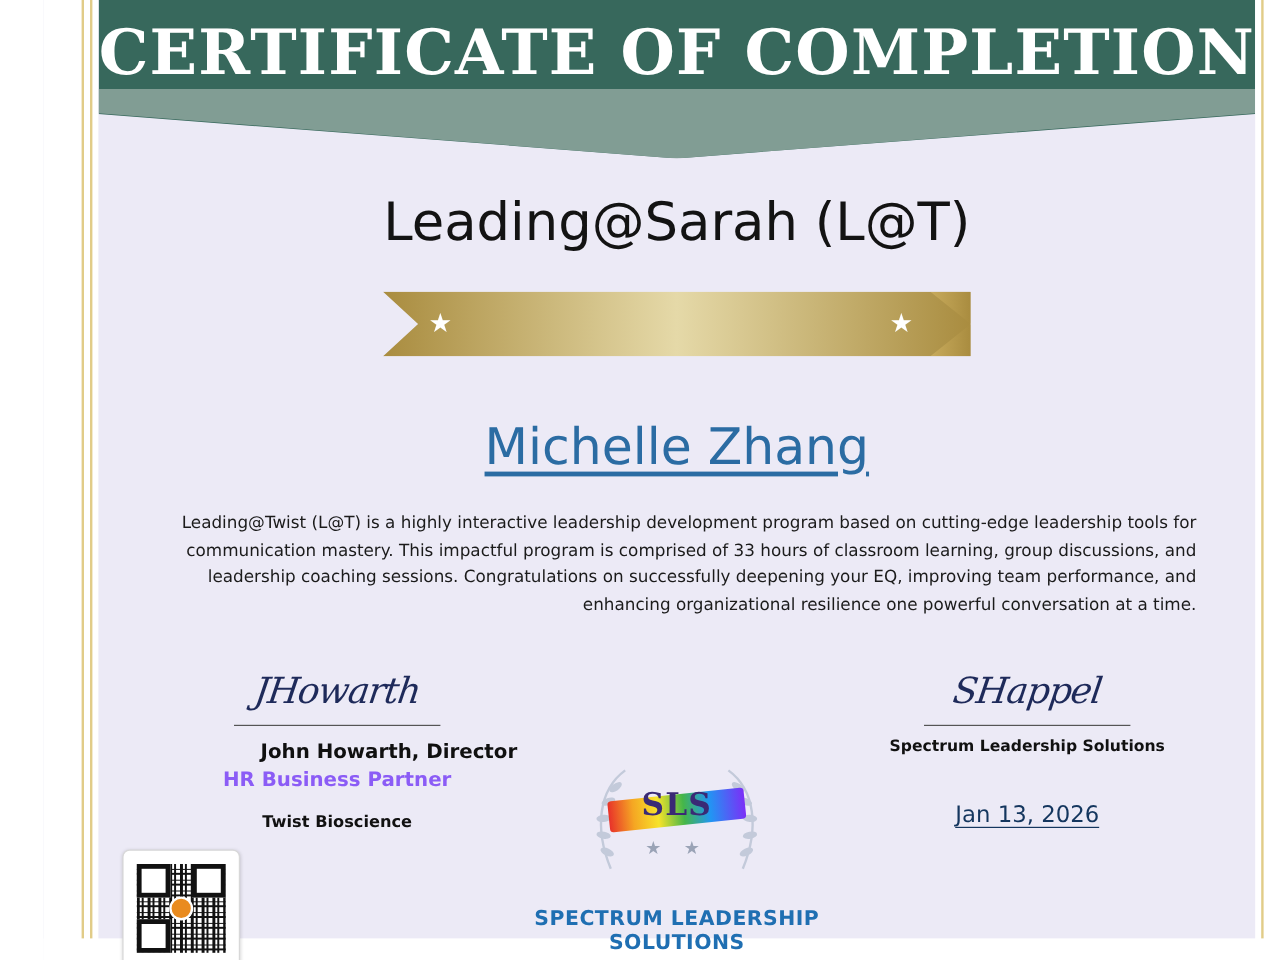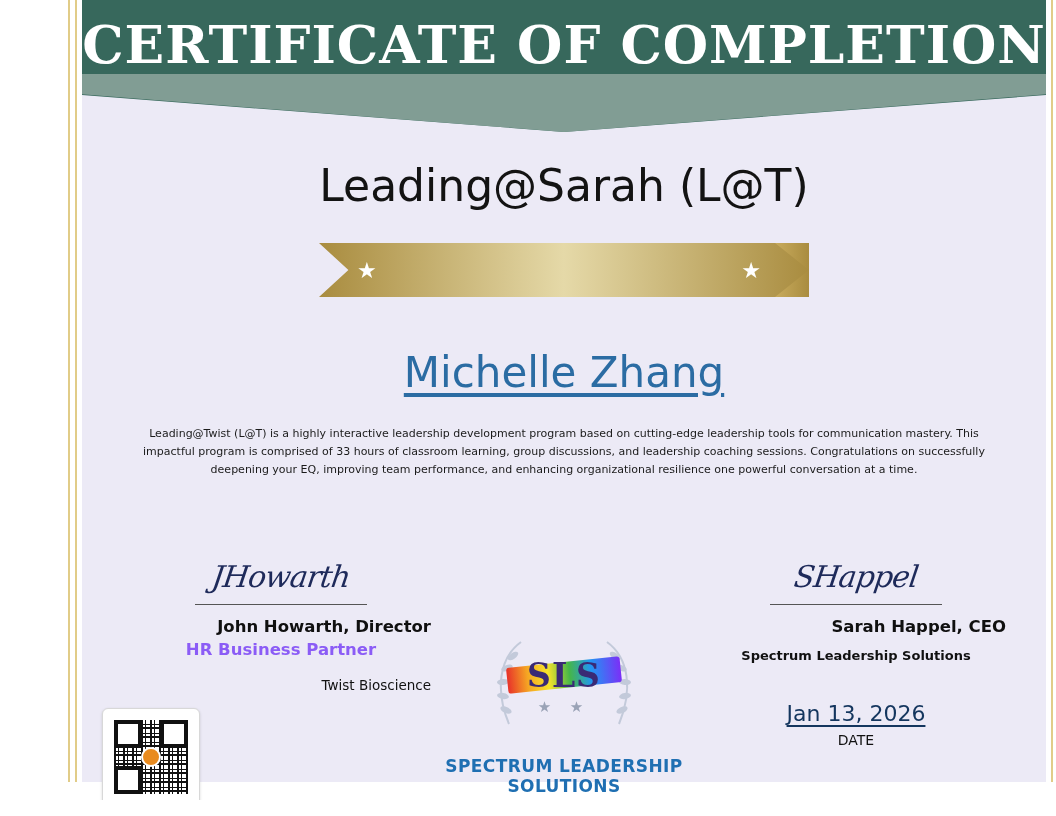--- a/index.html
+++ b/index.html
@@ -156,22 +156,22 @@
     text-decoration: underline;
     text-underline-offset: 6px;
   }
 
   
   .body-text {
     position: absolute;
     top: 425px;
     left: 95px;
     right: 95px;
-    text-align: center;
-    font-size: 11px;
+    text-align: right;
+    font-size: 14px;
     line-height: 1.62;
     color: #1b1b1b;
   }
 
   
   .sig {
     position: absolute;
     width: 300px;
     text-align: center;
   }
@@ -203,34 +203,33 @@
   }
   .sig-role {
     font-size: 16.5px;
     font-weight: bold;
     color: #8b5cf6;
     line-height: 1.4;
   }
   .sig-org {
     margin-top: 16px;
     font-size: 13.5px;
-    font-weight: normal;
+    font-weight: bold;
     color: #111;
-    text-align: right;
   }
   .sig-org-small {
     margin-top: 10px;
     font-size: 13px;
     font-weight: bold;
     color: #111;
   }
 
   .date-value {
     margin-top: 38px;
-    font-size: 22px;
+    font-size: 19px;
     color: #14365e;
     text-decoration: underline;
     text-underline-offset: 4px;
   }
   .date-label {
     margin-top: 6px;
     font-size: 14px;
     color: #111;
   }
 
@@ -258,21 +257,21 @@
     background: linear-gradient(90deg,#e8322a 0%,#f5a623 18%,#f7e32a 36%,#45b649 55%,#2196f3 74%,#7b2ff7 100%);
     border-radius: 3px;
     transform: rotate(-6deg);
   }
   .logo-sls {
     position: absolute;
     left: 0; right: 0;
     top: 22px;
     font-family: "DejaVu Serif", serif;
     font-weight: bold;
-    font-size: 33px;
+    font-size: 26px;
     color: #3a2a75;
     letter-spacing: 1px;
   }
   .logo-stars {
     position: absolute;
     left: 0; right: 0;
     top: 64px;
     color: #9aa3b6;
     font-size: 15px;
     letter-spacing: 7px;
@@ -378,24 +377,22 @@
     <div class="sig-script">JHowarth</div>
     <div class="sig-rule"></div>
     <div class="sig-name">John Howarth, Director</div>
     <div class="sig-role">HR Business Partner</div>
     <div class="sig-org">Twist Bioscience</div>
   </div>
 
   <div class="sig sig-right">
     <div class="sig-script">SHappel</div>
     <div class="sig-rule"></div>
-    <div class="sig-name">Sarah Happel, CEO</div>
     <div class="sig-org-small">Spectrum Leadership Solutions</div>
     <div class="date-value">Jan 13, 2026</div>
-    <div class="date-label">DATE</div>
   </div>
 
   <div class="logo-block">
     <div class="logo-mark">
       <svg class="laurel left" viewBox="0 0 40 96">
         <g fill="none" stroke="#c3cada" stroke-width="2">
           <path d="M34 4 C12 20, 8 52, 22 86"></path>
         </g>
         <g fill="#c3cada">
           <ellipse cx="26" cy="18" rx="6" ry="3" transform="rotate(-35 26 18)"></ellipse>

